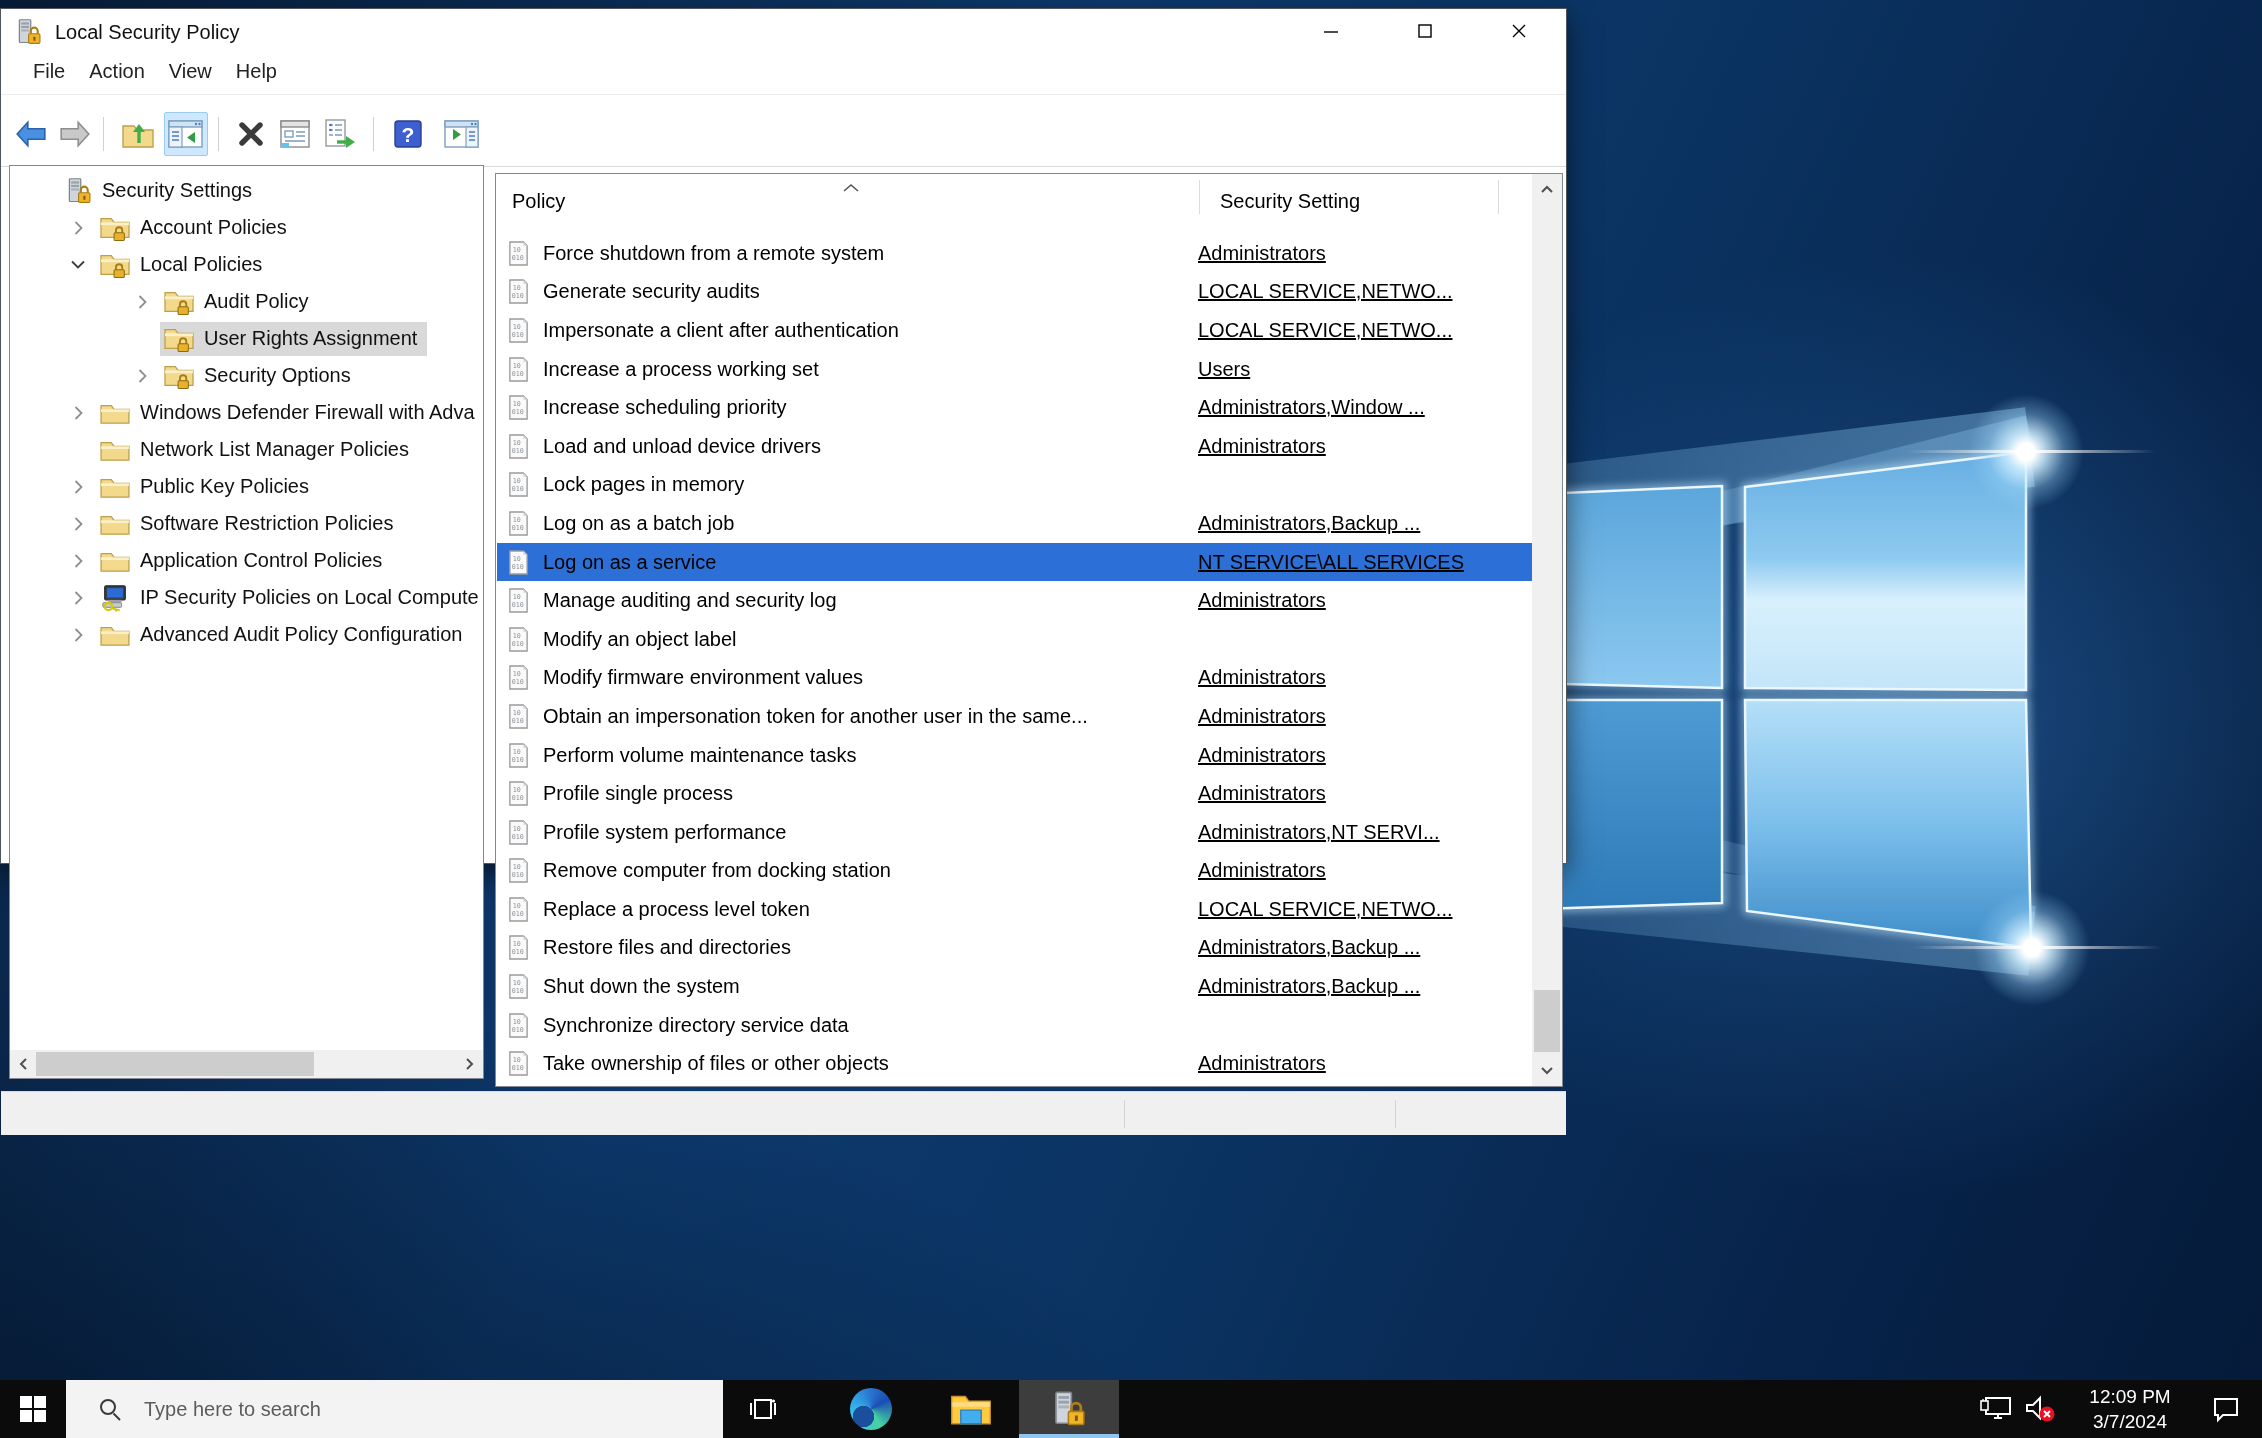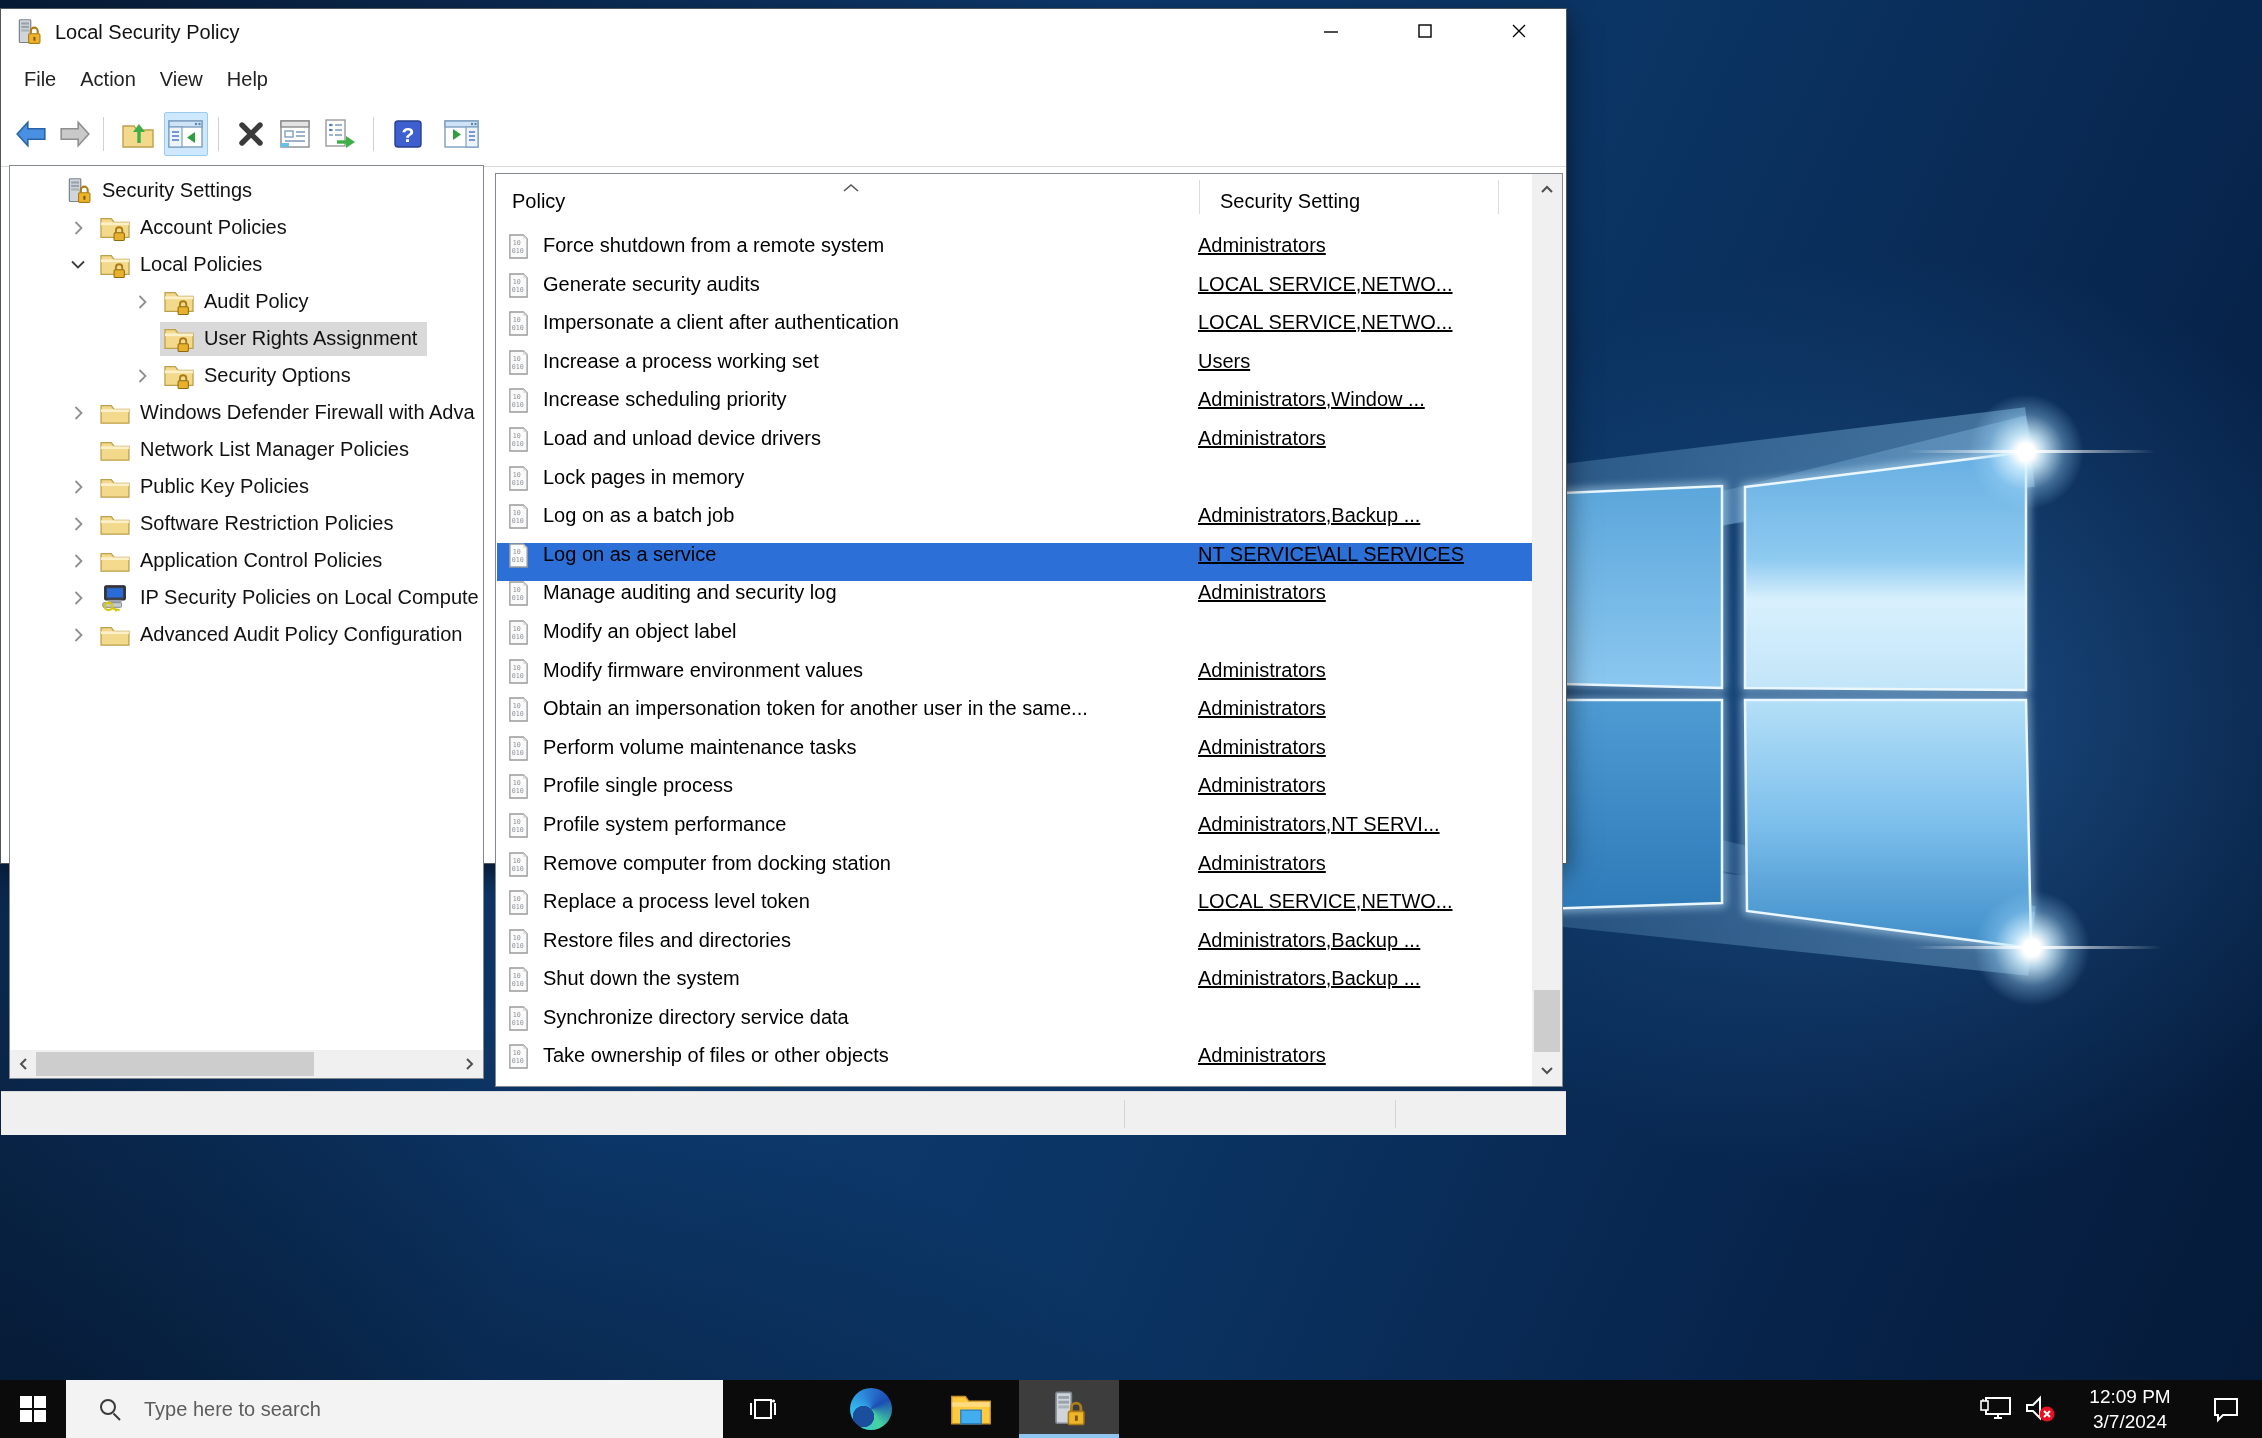--- a/index.html
+++ b/index.html
@@ -31,22 +31,22 @@
   .sysinfo{position:absolute;left:1884px;top:62px;color:#e3e7ec;font-size:19px;line-height:25px;
     text-shadow:0 1px 2px rgba(0,0,0,.55);}
   
   .window{position:absolute;left:0;top:8px;width:1567px;height:856px;background:#fff;
     border:1px solid #4f565e;box-shadow:0 10px 26px rgba(0,0,0,.55);}
   .titlebar{position:absolute;left:0;top:0;width:100%;height:46px;background:#fff;display:flex;align-items:center;}
   .titlebar .appicon{margin-left:14px;display:flex;}
   .title-text{margin-left:12px;font-size:20px;color:#111;}
   .win-controls{position:absolute;right:0;top:0;height:44px;display:flex;}
   .wc-btn{width:94px;height:44px;display:flex;align-items:center;justify-content:center;}
-  .menubar{position:absolute;left:0;top:48px;width:100%;height:46px;display:flex;align-items:center;
-    padding-left:14px;border-bottom:1px solid #ececec;font-size:20px;color:#222;}
+  .menubar{position:absolute;left:0;top:40px;width:100%;height:46px;display:flex;align-items:center;
+    padding-left:23px;border-bottom:1px solid #ececec;font-size:20px;color:#222;}
   .menu-item{padding:0 15px 0 9px;}
   .toolbar{position:absolute;left:0;top:92px;width:100%;height:66px;display:flex;align-items:center;
     border-bottom:1px solid #d9d9d9;background:#fff;}
   .tb-btn{width:44px;height:44px;display:flex;align-items:center;justify-content:center;border:1px solid transparent;}
   .tb-btn.toggled{background:#cde8ff;border:1px solid #9ccbf0;border-radius:2px;}
   .tb-sep{width:1px;height:34px;background:#d0d0d0;margin:0 6px;}
   
   .tree-panel{position:absolute;left:8px;top:156px;width:475px;height:914px;background:#fff;
     border:1px solid #828790;overflow:hidden;}
   .tree{position:absolute;left:0;top:6px;right:0;}
@@ -72,21 +72,21 @@
   .list-panel{position:absolute;left:494px;top:164px;width:1068px;height:914px;background:#fff;
     border:1px solid #828790;overflow:hidden;}
   .list-header{position:absolute;left:0;top:0;width:100%;height:46px;font-size:20px;color:#000;}
   .lh-col1{position:absolute;left:16px;top:16px;}
   .lh-col2{position:absolute;left:724px;top:16px;}
   .lh-div{position:absolute;top:6px;width:1px;height:34px;background:#dcdcdc;}
   .lh-div1{left:703px;}
   .lh-div2{left:1002px;}
   .sort-ind{position:absolute;left:346px;top:1px;}
   .rows{position:absolute;left:1px;top:60px;right:30px;}
-  .lrow{position:relative;height:38.6px;display:flex;align-items:flex-start;font-size:20px;color:#000;white-space:nowrap;}
+  .lrow{position:relative;height:38.6px;display:flex;align-items:center;font-size:20px;color:#000;white-space:nowrap;}
   .picon{margin-left:10px;display:flex;flex:none;}
   .pname{margin-left:13px;}
   .pset{position:absolute;left:701px;text-decoration:underline;}
   .lrow.selected{background:var(--selection,#2c6fd6);color:#000000;}
   .vscroll{position:absolute;right:0;top:0;width:30px;height:100%;background:#f0f0f0;}
   .vs-arrow{position:absolute;left:0;width:30px;height:30px;display:flex;align-items:center;justify-content:center;}
   .vs-up{top:0;}
   .vs-down{bottom:0;}
   .vs-thumb{position:absolute;left:2px;bottom:34px;width:26px;height:62px;background:#cdcdcd;}
   

